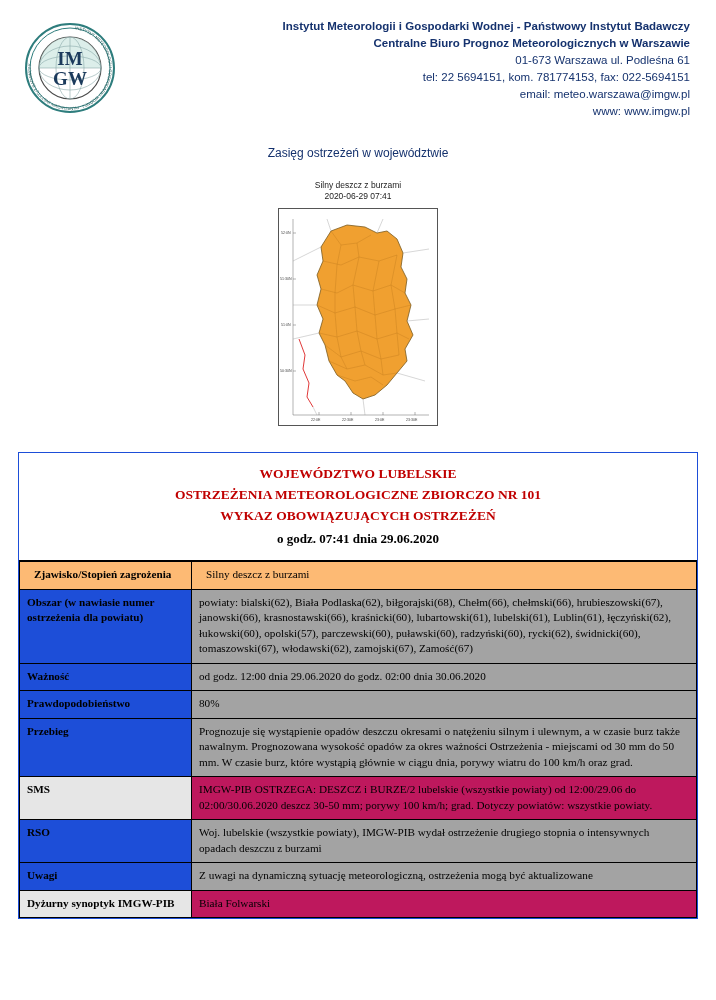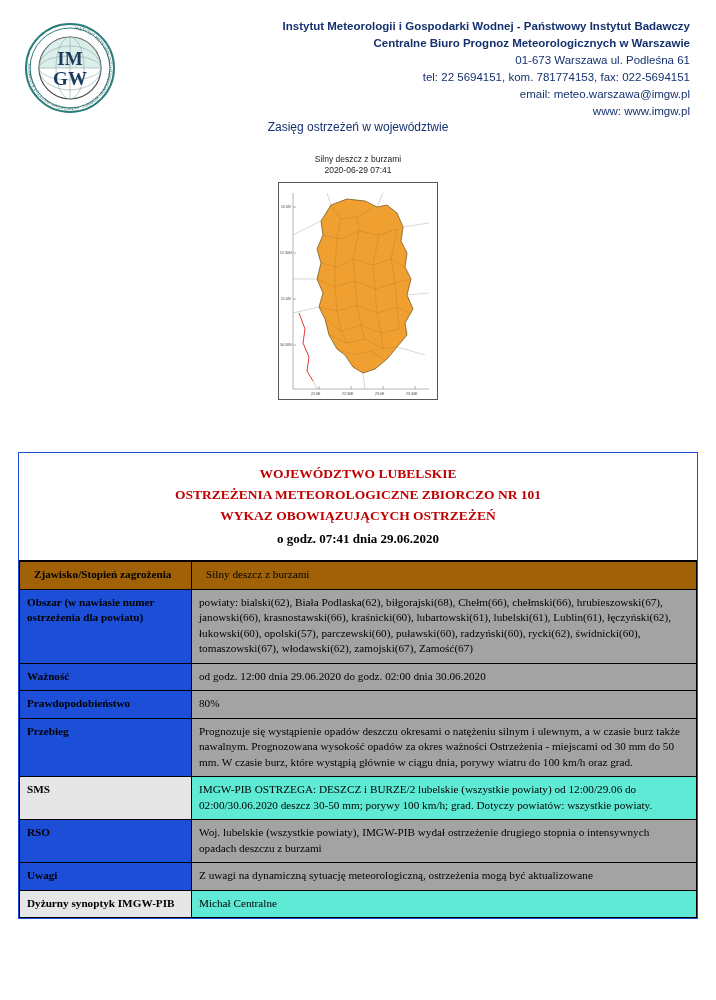--- a/index.html
+++ b/index.html
@@ -37,20 +37,21 @@
     color: #15326e;
     font-family: "Liberation Sans", sans-serif;
     font-size: 11.5px;
     line-height: 17px;
     font-weight: bold;
   }
   .header-text .thin { font-weight: normal; }
 
   
   .map-block {
+    margin-top: 26px;
     text-align: center;
   }
   .map-title {
     font-family: "Liberation Sans", sans-serif;
     font-size: 12px;
     color: #14316d;
     margin-bottom: 20px;
   }
   .map-sub {
     font-family: "Liberation Sans", sans-serif;
@@ -108,24 +109,24 @@
     font-size: 11.2px;
     line-height: 15.5px;
     font-family: "Liberation Serif", serif;
   }
   td.label {
     width: 172px;
     font-weight: bold;
     background: #1d4ed8;
   }
   td.value { background: #a3a3a3; }
-  tr.highlight td { background: #a16207; font-weight: bold; padding-left: 14px; }
+  tr.highlight td { background: #fdba74; font-weight: bold; padding-left: 14px; }
   tr.highlight td.value { font-weight: normal; }
   tr.shaded td { background: #e6e6e6; }
-  tr.shaded td.value { background: #5eead4; }
+  tr.shaded td.value { background: #be185d; }
 </style>
 </head>
 <body>
 
 <div class="page">
 
   <div class="header">
     <div class="logo">
       <svg width="92" height="92" viewBox="0 0 92 92">
         <circle cx="46" cy="46" r="44" fill="none" stroke="#2e7d7d" stroke-width="2"></circle>
@@ -264,19 +265,19 @@
         <tr>
           <td class="label">RSO</td>
           <td class="value">Woj. lubelskie (wszystkie powiaty), IMGW-PIB wydał ostrzeżenie drugiego stopnia o intensywnych opadach deszczu z burzami</td>
         </tr>
         <tr>
           <td class="label">Uwagi</td>
           <td class="value">Z uwagi na dynamiczną sytuację meteorologiczną, ostrzeżenia mogą być aktualizowane</td>
         </tr>
         <tr class="shaded">
           <td class="label">Dyżurny synoptyk IMGW-PIB</td>
-          <td class="value">Michał Centralne</td>
+          <td class="value">Biała Folwarski</td>
         </tr>
       </tbody>
     </table>
   </div>
 
 </div>
 
 </body></html>

